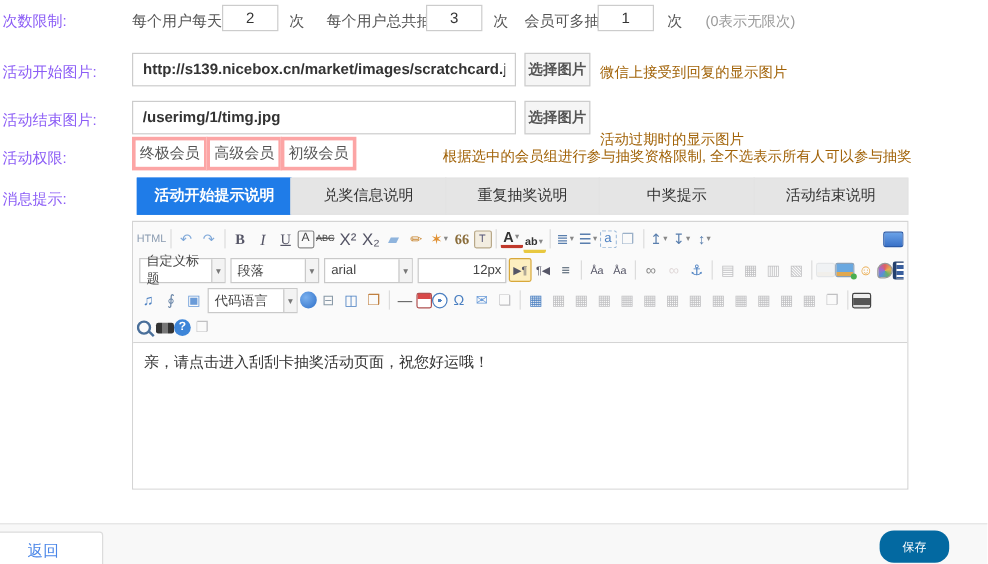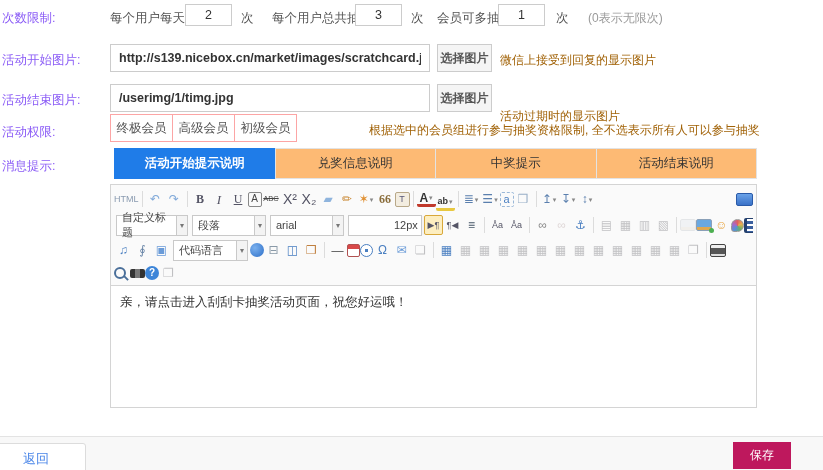--- a/index.html
+++ b/index.html
@@ -10,27 +10,27 @@
   .txt { position:absolute; font-size:12.5px; color:#555; }
   .hint { position:absolute; font-size:12px; color:#a16207; }
   .num-input { position:absolute; width:47px; height:22px; border:1px solid #ccc;
     text-align:center; font-size:12.5px; color:#333; outline:none; }
   .url-input { position:absolute; left:110px; width:320px; height:28px; border:1px solid #ccc;
     padding:0 8px; font-size:12.5px; color:#333; outline:none; font-weight:bold; }
   .pick-btn { position:absolute; left:437px; width:55px; height:28px; background:#f5f5f5;
     border:1px solid #ccc; font-size:12px; font-weight:bold; color:#555; cursor:pointer; }
   
   #perm-groups { position:absolute; left:110px; top:114px; display:flex; }
-  .grp-btn { width:63px; height:28px; background:#fff; border:1px solid #fca5a5; margin-left:-1px;
+  .grp-btn { width:63px; height:28px; background:#fff; border:3px solid #fca5a5; margin-left:-1px;
     font-size:12.5px; color:#555; display:flex; align-items:center; justify-content:center; cursor:pointer; }
   .grp-btn:first-child { margin-left:0; }
   
   #message-tabs { position:absolute; left:110px; top:148px; width:647px; height:31px; display:flex; }
   .tab { flex:1; height:31px; display:flex; align-items:center; justify-content:center;
-    font-size:12.5px; color:#333; background:#fdba74; border:1px solid #e3e3e3; margin-left:-1px; cursor:pointer; }
+    font-size:12.5px; color:#333; background:#e5e5e5; border:1px solid #e3e3e3; margin-left:-1px; cursor:pointer; }
   .tab:first-child { margin-left:4px;font-weight:bold; }
   .tab.active { background:#1f7ce8; border-color:#1f7ce8; color:#fff; }
   
   #editor { position:absolute; left:110px; top:184px; width:647px; height:224px;
     border:1px solid #d4d4d4; display:flex; flex-direction:column; }
   #editor-toolbar { background:#fafafa; border-bottom:1px solid #d4d4d4; padding:1px 3px; }
   .tb-row { display:flex; align-items:center; height:26px; overflow:hidden; }
   .tb-row:nth-child(3){ height:24px; } .tb-row:nth-child(4){ height:22px; }
   .tb-sep { width:1px; height:16px; background:#dcdcdc; margin:0 3px; flex:none; }
   .tb-spacer { flex:1; }
@@ -84,22 +84,22 @@
   .i-pic2 { width:16px; height:12px; min-width:0; border:1px solid #8aa0b8; position:relative;
     background:linear-gradient(180deg,#6aa8e0 0 7px,#e0a850 7px); }
   .i-pic2::after { content:""; position:absolute; width:5px; height:5px; border-radius:50%;
     background:#4caf50; right:-3px; bottom:-3px; }
   #editor-content { flex:1; background:#fff; padding:8px 9px; font-size:12.5px; color:#333; }
   
   #footer { position:absolute; left:0; top:436px; width:823px; height:34px; background:#f8f8f8;
     border-top:1px solid #e3e3e3; }
   #back-btn { position:absolute; left:-14px; top:443px; width:100px; height:31px; background:#fff;
     border:1px solid #dcdcdc; border-radius:3px; color:#4a86e8; font-size:13px; cursor:pointer; }
-  #save-btn { position:absolute; left:733px; top:442px; width:58px; height:27px; background:#be185d;
-    border:none; border-radius:0; color:#fff; font-size:12px; cursor:pointer; }
+  #save-btn { position:absolute; left:733px; top:442px; width:58px; height:27px; background:#0369a1;
+    border:none; border-radius:12px; color:#fff; font-size:10px; cursor:pointer; }
 </style>
 </head>
 <body>
 
 <span class="lbl" style="left:2px;top:10px">次数限制:</span>
 <span class="txt" style="left:110px;top:10px">每个用户每天抽奖</span>
 <input class="num-input" style="left: 185px; top: 4px;" value="2">
 <span class="txt" style="left:241px;top:10px">次</span>
 <span class="txt" style="left:272px;top:10px">每个用户总共抽奖</span>
 <input class="num-input" style="left: 355px; top: 4px;" value="3">
@@ -124,20 +124,21 @@
     <div class="grp-btn">终极会员</div>
     <div class="grp-btn">高级会员</div>
     <div class="grp-btn">初级会员</div>
   </div>
 <span class="hint" style="left:369px;top:122px">根据选中的会员组进行参与抽奖资格限制, 全不选表示所有人可以参与抽奖</span>
 
 <span class="lbl" style="left:2px;top:158px">消息提示:</span>
 <div id="message-tabs">
     <div class="tab active">活动开始提示说明</div>
     <div class="tab">兑奖信息说明</div>
+    <div class="tab">重复抽奖说明</div>
     <div class="tab">中奖提示</div>
     <div class="tab">活动结束说明</div>
   </div>
 
 <div id="editor">
   <div id="editor-toolbar">
       <div class="tb-row">
         <span class="ic tiny" style="color: rgb(138, 155, 176);">HTML</span>
         <span class="tb-sep"></span>
         <span class="ic" style="color: rgb(127, 168, 217);">↶</span>

